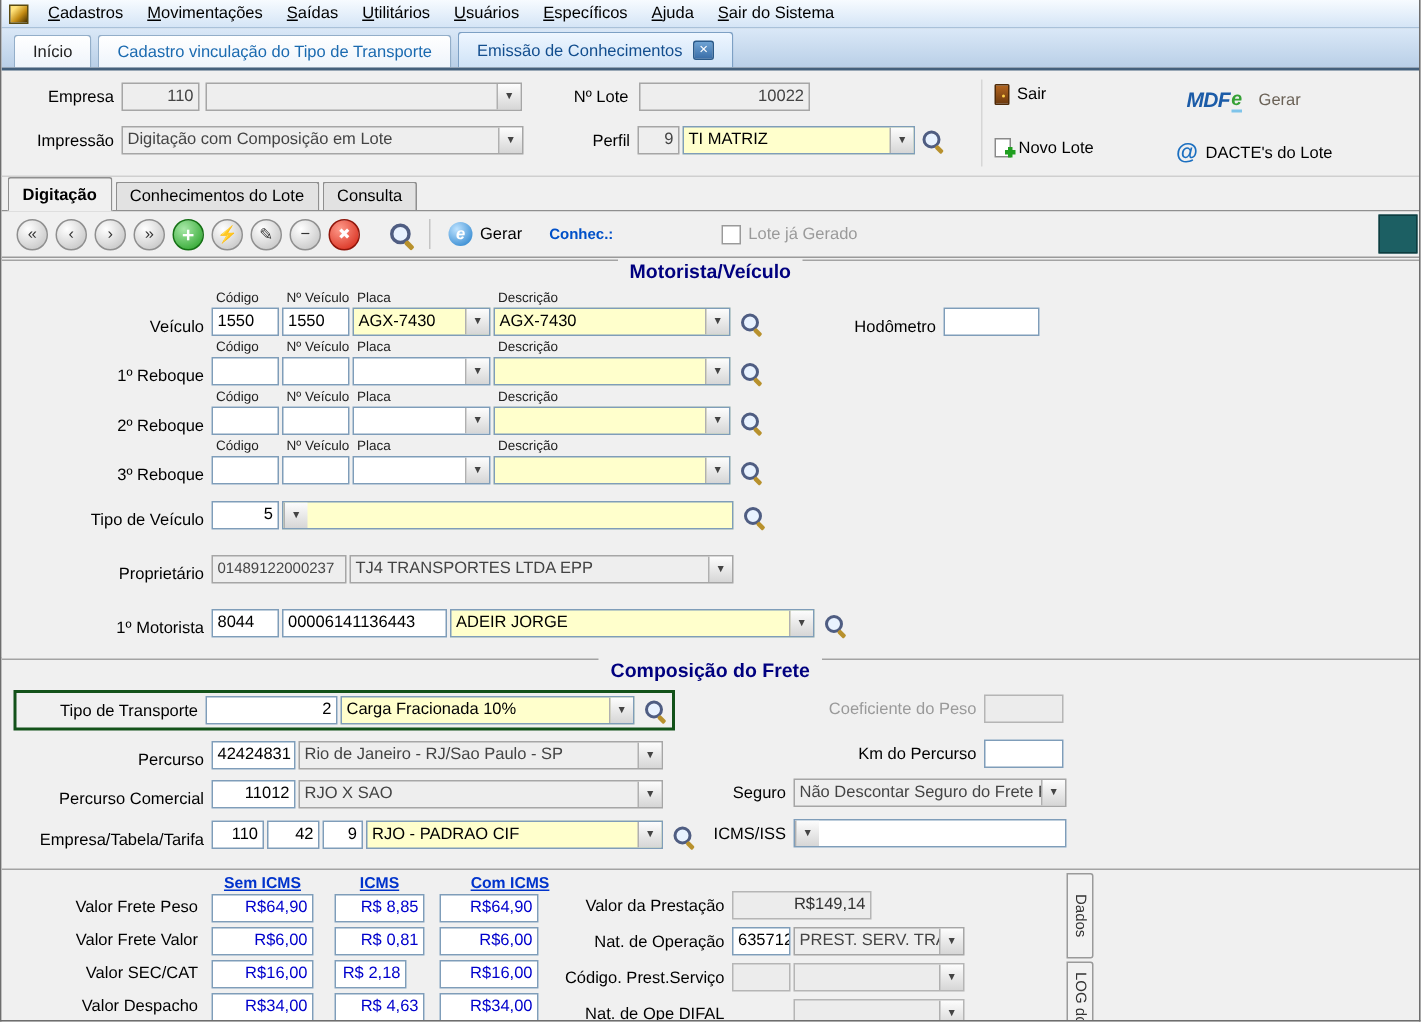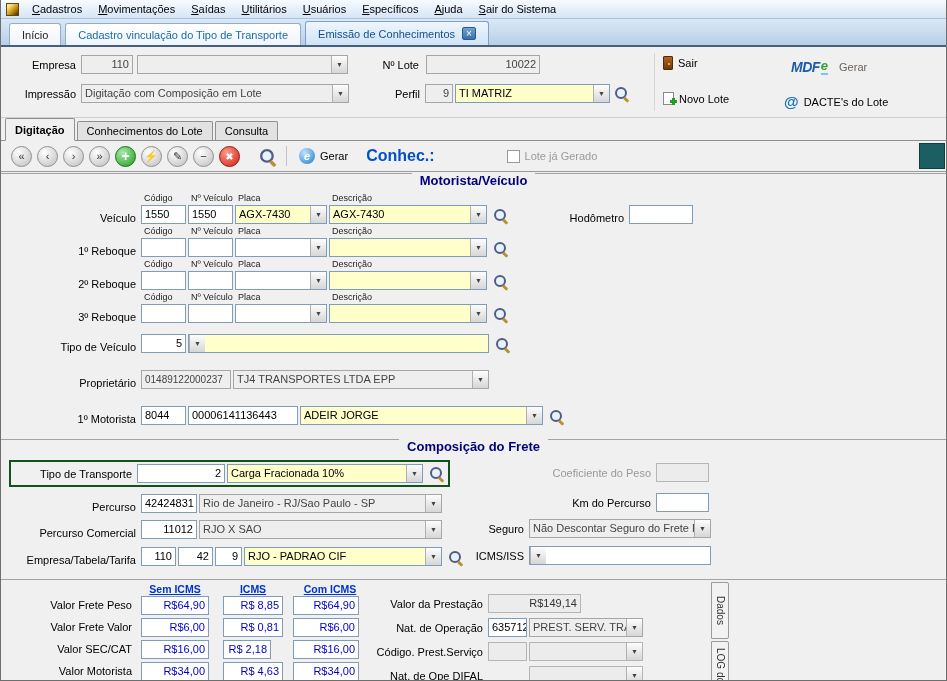--- a/index.html
+++ b/index.html
@@ -45,39 +45,39 @@
 
   .mag{position:relative;width:17px;height:17px;display:inline-block;margin-left:3px;cursor:pointer;flex:0 0 auto}
   .mag::before{content:"";position:absolute;left:2px;top:2px;width:8px;height:8px;border:2px solid #4f5d82;border-radius:50%;background:#e8f2ff}
   .mag::after{content:"";position:absolute;left:11px;top:11px;width:6px;height:3px;background:#b8912d;transform:rotate(45deg);transform-origin:left center;border-radius:1px}
 
   .door{width:10px;height:14px;background:linear-gradient(#b3651f,#6e3a0e);border:1px solid #4e2a08;border-radius:1px;position:relative;flex:0 0 auto}
   .door::after{content:"";position:absolute;right:2px;top:6px;width:2px;height:2px;background:#ffd24a;border-radius:50%}
   .newdoc{width:11px;height:13px;background:#fff;border:1px solid #8a8a8a;position:relative;flex:0 0 auto}
   .newdoc::before{content:"";position:absolute;right:-4px;bottom:1px;width:7px;height:3px;background:#1f9e1f}
   .newdoc::after{content:"";position:absolute;right:-2px;bottom:-1px;width:3px;height:7px;background:#1f9e1f}
-  .mdfe{display:inline-flex;align-items:center}
+  .mdfe{display:inline-flex;align-items:flex-start}
   .mdfe .m1{font-style:italic;font-weight:bold;color:#1c5ca8;font-size:14px;letter-spacing:-.5px}
   .mdfe .m2{font-style:italic;font-weight:bold;color:#35a135;font-size:13px;margin-left:1px;border-bottom:2px solid #7fc4ea}
   .eicon{width:16px;height:16px;border-radius:50%;background:radial-gradient(circle at 35% 30%,#bfe3ff,#1b7ac9);color:#fff;font-style:italic;font-weight:bold;font-size:11px;display:inline-flex;align-items:center;justify-content:center;flex:0 0 auto}
   .aticon{color:#1b6fc0;font-weight:bold;font-size:15px;line-height:15px}
 
   
   .subtabs{height:23px;display:flex;align-items:flex-end;padding-left:4px;background:#f0f0f0;border-bottom:1px solid #8f8f8f}
   .stab{height:19px;padding:0 9px;display:flex;align-items:center;border:1px solid #8f8f8f;border-bottom:none;background:#e2e2e2;margin-right:2px;border-radius:2px 2px 0 0;position:relative;cursor:pointer;white-space:nowrap}
   .stab.active{height:23px;background:#f0f0f0;font-weight:bold;margin-bottom:-1px;border-bottom:1px solid #f0f0f0;z-index:2}
 
   
   .toolbar{position:relative;height:31px;border-bottom:1px solid #9a9a9a;background:#f0f0f0;display:flex;align-items:center;padding-left:10px}
   .cbt{width:21px;height:21px;border-radius:50%;background:radial-gradient(circle at 35% 30%,#ffffff,#bdbdbd);border:1px solid #8f8f8f;display:inline-flex;align-items:center;justify-content:center;font-size:11px;color:#333;cursor:pointer;margin-right:5px;flex:0 0 auto}
   .cbt.green{background:radial-gradient(circle at 35% 30%,#a8e8a8,#1f9e1f);color:#fff;border-color:#157015;font-weight:bold;font-size:14px}
   .cbt.red{background:radial-gradient(circle at 35% 30%,#ff9a8a,#d21f0f);color:#fff;border-color:#8f150a;font-size:10px}
   .vsep{width:1px;height:20px;background:#c4c4c4;margin:0 12px 0 10px}
   .tbtn{display:inline-flex;align-items:center;gap:5px;cursor:pointer}
-  .conhec{color:#0050c8;font-weight:bold;margin-left:18px;font-size:16px}
+  .conhec{color:#0050c8;font-weight:bold;margin-left:18px;font-size:10px}
   .checkbox{width:13px;height:13px;background:#fff;border:1px solid #9a9a9a;display:inline-block;margin-left:72px;flex:0 0 auto;cursor:pointer}
   .cb-lbl{color:#9a9a9a;margin-left:5px}
   .dock{position:absolute;right:1px;top:2px;width:26px;height:26px;background:#1c5f63;border:1px solid #0e3d40;cursor:grab}
 
   
   .section{position:relative;background:#f0f0f0}
   .sec-hd{display:flex;align-items:flex-start;height:18px;margin-top:1px}
   .sec-hd::before,.sec-hd::after{content:"";flex:1;border-top:1px solid #a3a3a3}
   .sec-hd .st{padding:0 8px;color:#00007f;font-weight:bold;font-size:13px;white-space:nowrap}
   .colhdr{display:flex;margin-left:143px;margin-top:2px;height:11px;line-height:11px;font-size:9px;color:#222}
@@ -398,38 +398,38 @@
           <span class="cbtn">▼</span>
         </div>
       </div>
     </div>
   </div>
 
   <div class="section vgrid" style="border-top:1px solid #a3a3a3">
 
     <span class="vhead" style="left:140px;width:68px">Sem ICMS</span>
     <span class="vhead" style="left:222px;width:60px">ICMS</span>
-    <span class="vhead" style="left:296px;width:66px">Com ICMS</span>
+    <span class="vhead" style="left:306px;width:66px">Com ICMS</span>
 
     <span class="vlab" style="left:0;top:16px;width:136px">Valor Frete Peso</span>
     <div class="field right blueval vcell" style="left:140px;top:16px;width:68px">R$64,90</div>
     <div class="field right blueval vcell" style="left:222px;top:16px;width:60px">R$ 8,85</div>
     <div class="field right blueval vcell" style="left:292px;top:16px;width:66px">R$64,90</div>
 
     <span class="vlab" style="left:0;top:38px;width:136px">Valor Frete Valor</span>
     <div class="field right blueval vcell" style="left:140px;top:38px;width:68px">R$6,00</div>
     <div class="field right blueval vcell" style="left:222px;top:38px;width:60px">R$ 0,81</div>
     <div class="field right blueval vcell" style="left:292px;top:38px;width:66px">R$6,00</div>
 
     <span class="vlab" style="left:0;top:60px;width:136px">Valor SEC/CAT</span>
     <div class="field right blueval vcell" style="left:140px;top:60px;width:68px">R$16,00</div>
     <div class="field right blueval vcell" style="left:222px;top:60px;width:48px">R$ 2,18</div>
     <div class="field right blueval vcell" style="left:292px;top:60px;width:66px">R$16,00</div>
 
-    <span class="vlab" style="left:0;top:82px;width:136px">Valor Motorista</span>
+    <span class="vlab" style="left:0;top:82px;width:136px">Valor Despacho</span>
     <div class="field right blueval vcell" style="left:140px;top:82px;width:68px">R$34,00</div>
     <div class="field right blueval vcell" style="left:222px;top:82px;width:60px">R$ 4,63</div>
     <div class="field right blueval vcell" style="left:292px;top:82px;width:66px">R$34,00</div>
 
     <div class="vr" style="left:367px;top:14px">
       <span class="lbl" style="width:120px">Valor da Prestação</span>
       <div class="field grayer right" style="width:93px;color:#333">R$149,14</div>
     </div>
     <div class="vr" style="left:367px;top:38px">
       <span class="lbl" style="width:120px">Nat. de Operação</span>

